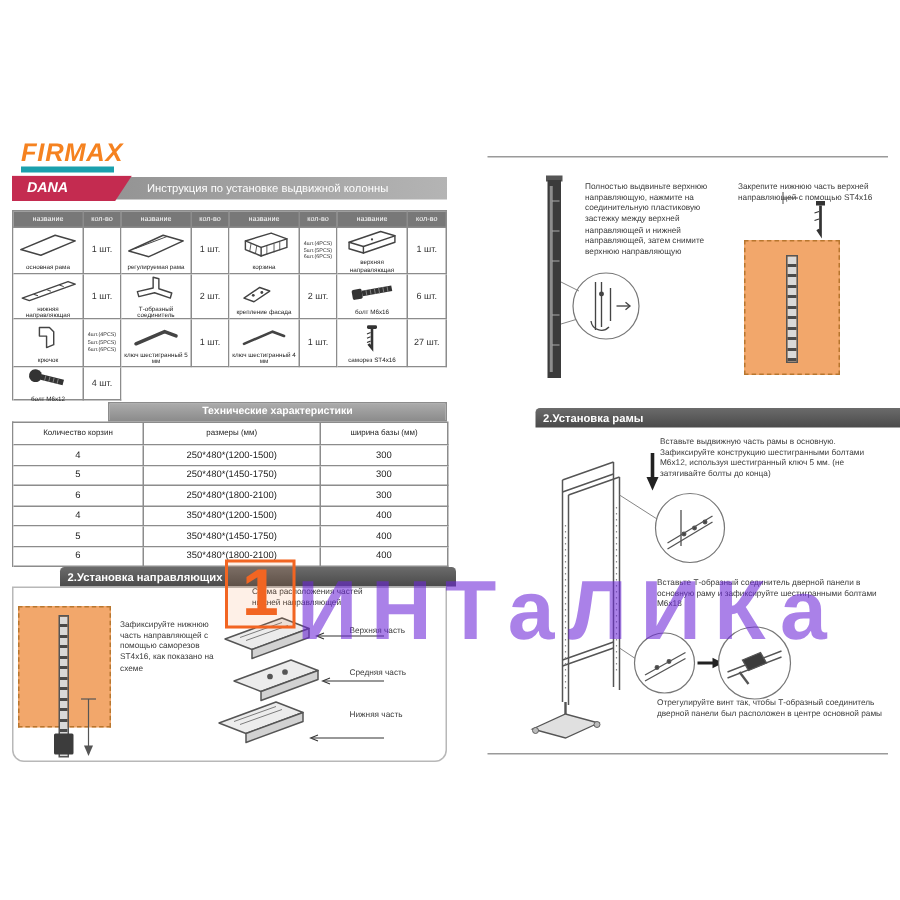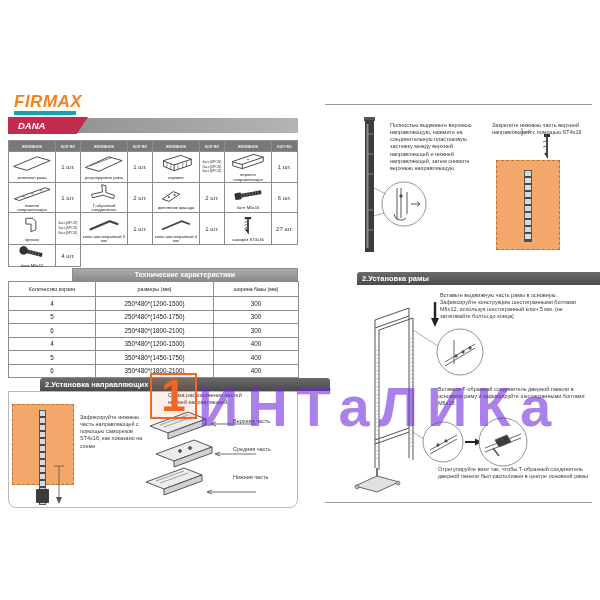--- a/index.html
+++ b/index.html
@@ -40,21 +40,21 @@
   .sp-row{display:flex;}
   .sp-cell{box-sizing:border-box;border-right:1px solid #8c8c8c;border-bottom:1px solid #8c8c8c;
            display:flex;align-items:center;justify-content:center;background:#fff;text-align:center;}
   .sp-h{font-size:5.3px;height:15px;color:#222;}
   .sp-d{font-size:6.3px;height:13.5px;color:#222;}
 
   
   .sec-h{height:13px;background:linear-gradient(180deg,#6b6b6b,#4a4a4a);color:#fff;
          font-size:7.5px;font-weight:bold;line-height:13px;padding-left:5px;
          border-radius:3px 3px 0 0;box-sizing:border-box;margin-left:32px;}
-  .sec-h-left{left:8px;top:378px;width:290px;}
+  .sec-h-left{left:8px;top:378px;width:264px;}
   .sec-h-right{left:325px;top:272px;width:267px;}
   .lbox{left:8px;top:391px;width:290px;height:117px;border:1px solid #b8b8b8;
         border-radius:0 0 8px 8px;box-sizing:border-box;}
 
   
   .panel{background:#F2A76B;border:1px dashed #b8762e;box-sizing:border-box;}
   .panel1{left:12px;top:404px;width:62px;height:81px;}
   .panel2{left:496px;top:160px;width:64px;height:90px;}
   .railbar{background:repeating-linear-gradient(180deg,#d9d9d9 0 5px,#4a4a4a 5px 7px);
            border:1px solid #555;box-sizing:border-box;}
@@ -90,20 +90,21 @@
 <body>
 
 <div id="page">
 
   <div class="abs logo">FIRMAX</div>
   <div class="abs logo-bar"></div>
 
   <div class="abs title-row">
     <div class="title-gray"></div>
     <div class="dana">DANA</div>
+    <div class="doc-title">Инструкция по установке выдвижной колонны</div>
   </div>
 
   <div class="abs" id="parts-table">
       <div class="pt-row">
         <div class="pt-cell pt-h" style="width: 47px;">название</div>
         <div class="pt-cell pt-h" style="width: 25px;">кол-во</div>
         <div class="pt-cell pt-h" style="width: 47px;">название</div>
         <div class="pt-cell pt-h" style="width: 25px;">кол-во</div>
         <div class="pt-cell pt-h" style="width: 47px;">название</div>
         <div class="pt-cell pt-h" style="width: 25px;">кол-во</div>

